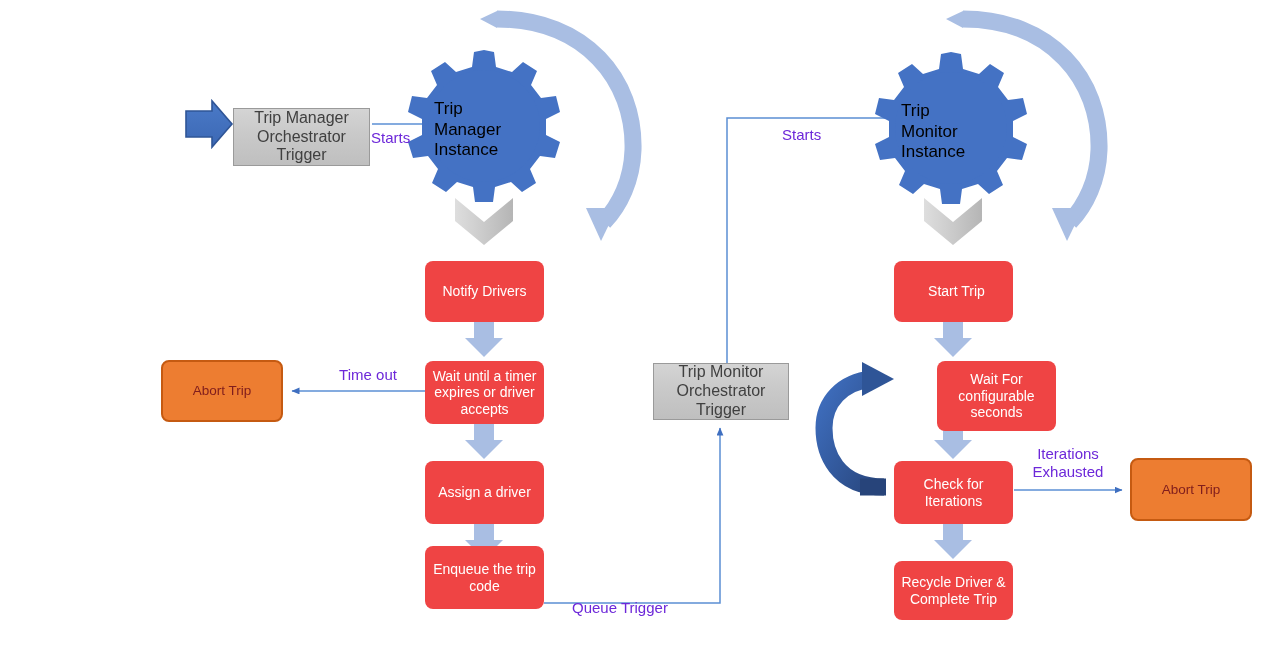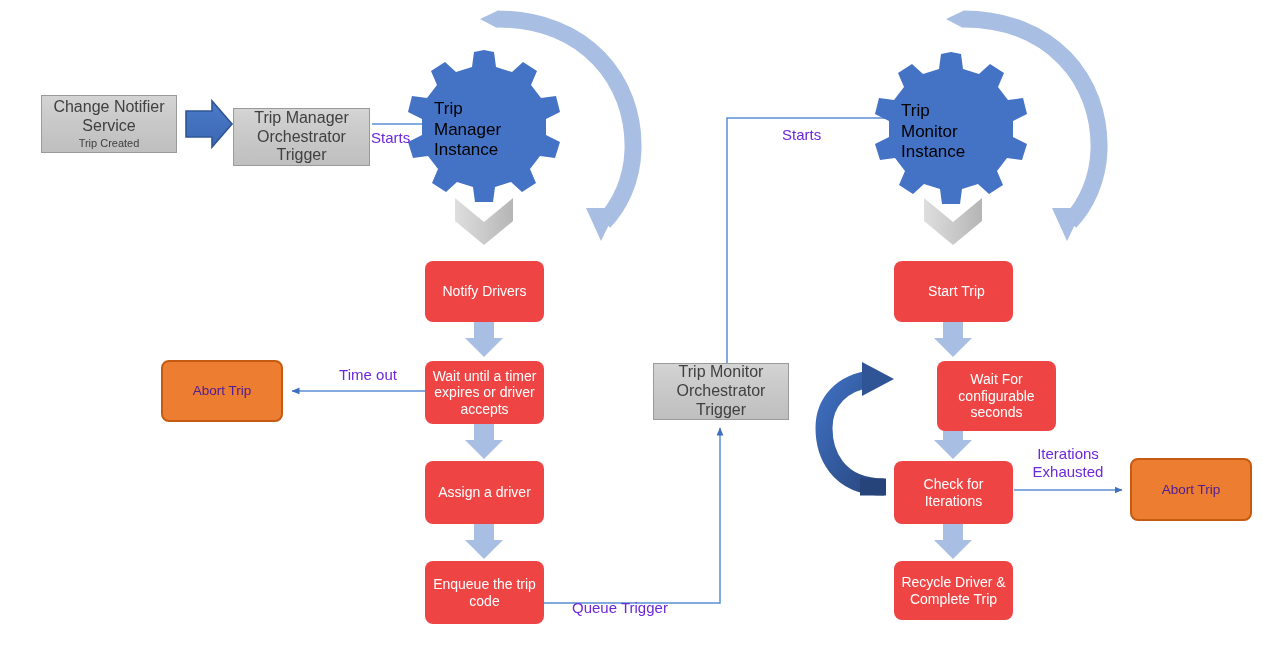--- a/index.html
+++ b/index.html
@@ -40,21 +40,21 @@
     color:#ffffff;
     font-size:14px;
     padding:0 6px;
   }
 
   
   .orange-box{
     background:#ed7d31;
     border:2.5px solid #c55a11;
     border-radius:8px;
-    color:#4c1d95;
+    color:#7f1d1d;
     font-size:13.5px;
   }
 
   
   .gear-label{
     position:absolute;
     color:#000000;
     font-size:17px;
     text-align:left;
     line-height:1.22;
@@ -187,25 +187,20 @@
       <path d="M884,487 C836,487 824,452 824,428 C824,402 842,382 872,379" fill="none" stroke="url(#darkLoop)" stroke-width="17" stroke-linecap="butt"></path>
       <path d="M862,362 L894,379 L862,396 Z" fill="#2f5597"></path>
       <rect x="860" y="478.5" width="26" height="17" fill="#27447a"></rect>
     </g>
 
     <g>
       <line x1="1014" y1="490" x2="1122" y2="490" stroke="#5b8fd4" stroke-width="1.5" marker-end="url(#thinArrow)"></line>
     </g>
   </svg>
 
-  <div class="node grey-box" style="left:41px;top:95px;width:136px;height:58px;">
-    <div>Change Notifier</div>
-    <div>Service</div>
-    <div class="sub">Trip Created</div>
-  </div>
 
   <div class="node grey-box" style="left:233px;top:108px;width:137px;height:58px;">
     <div>Trip Manager</div>
     <div>Orchestrator</div>
     <div>Trigger</div>
   </div>
 
   <div class="gear-label" style="left:434px;top:99px;width:100px;">
     <div>Trip</div>
     <div>Manager</div>
@@ -226,21 +221,21 @@
 
   <div class="node blue-box" style="left:425px;top:261px;width:119px;height:61px;">
     <span>Notify Drivers</span>
   </div>
   <div class="node blue-box" style="left:425px;top:361px;width:119px;height:63px;">
     <span>Wait until a timer expires or driver accepts</span>
   </div>
   <div class="node blue-box" style="left:425px;top:461px;width:119px;height:63px;">
     <span>Assign a driver</span>
   </div>
-  <div class="node blue-box" style="left:425px;top:561px;width:119px;height:63px;">
+  <div class="node blue-box" style="left:425px;top:546px;width:119px;height:63px;">
     <span>Enqueue the trip code</span>
   </div>
 
   <div class="node blue-box" style="left:894px;top:261px;width:119px;height:61px;padding-left:12px;">
     <span>Start Trip</span>
   </div>
   <div class="node blue-box" style="left:926px;top:361px;width:119px;height:70px;margin-left:11px;">
     <span>Wait For configurable seconds</span>
   </div>
   <div class="node blue-box" style="left:894px;top:461px;width:119px;height:63px;">

